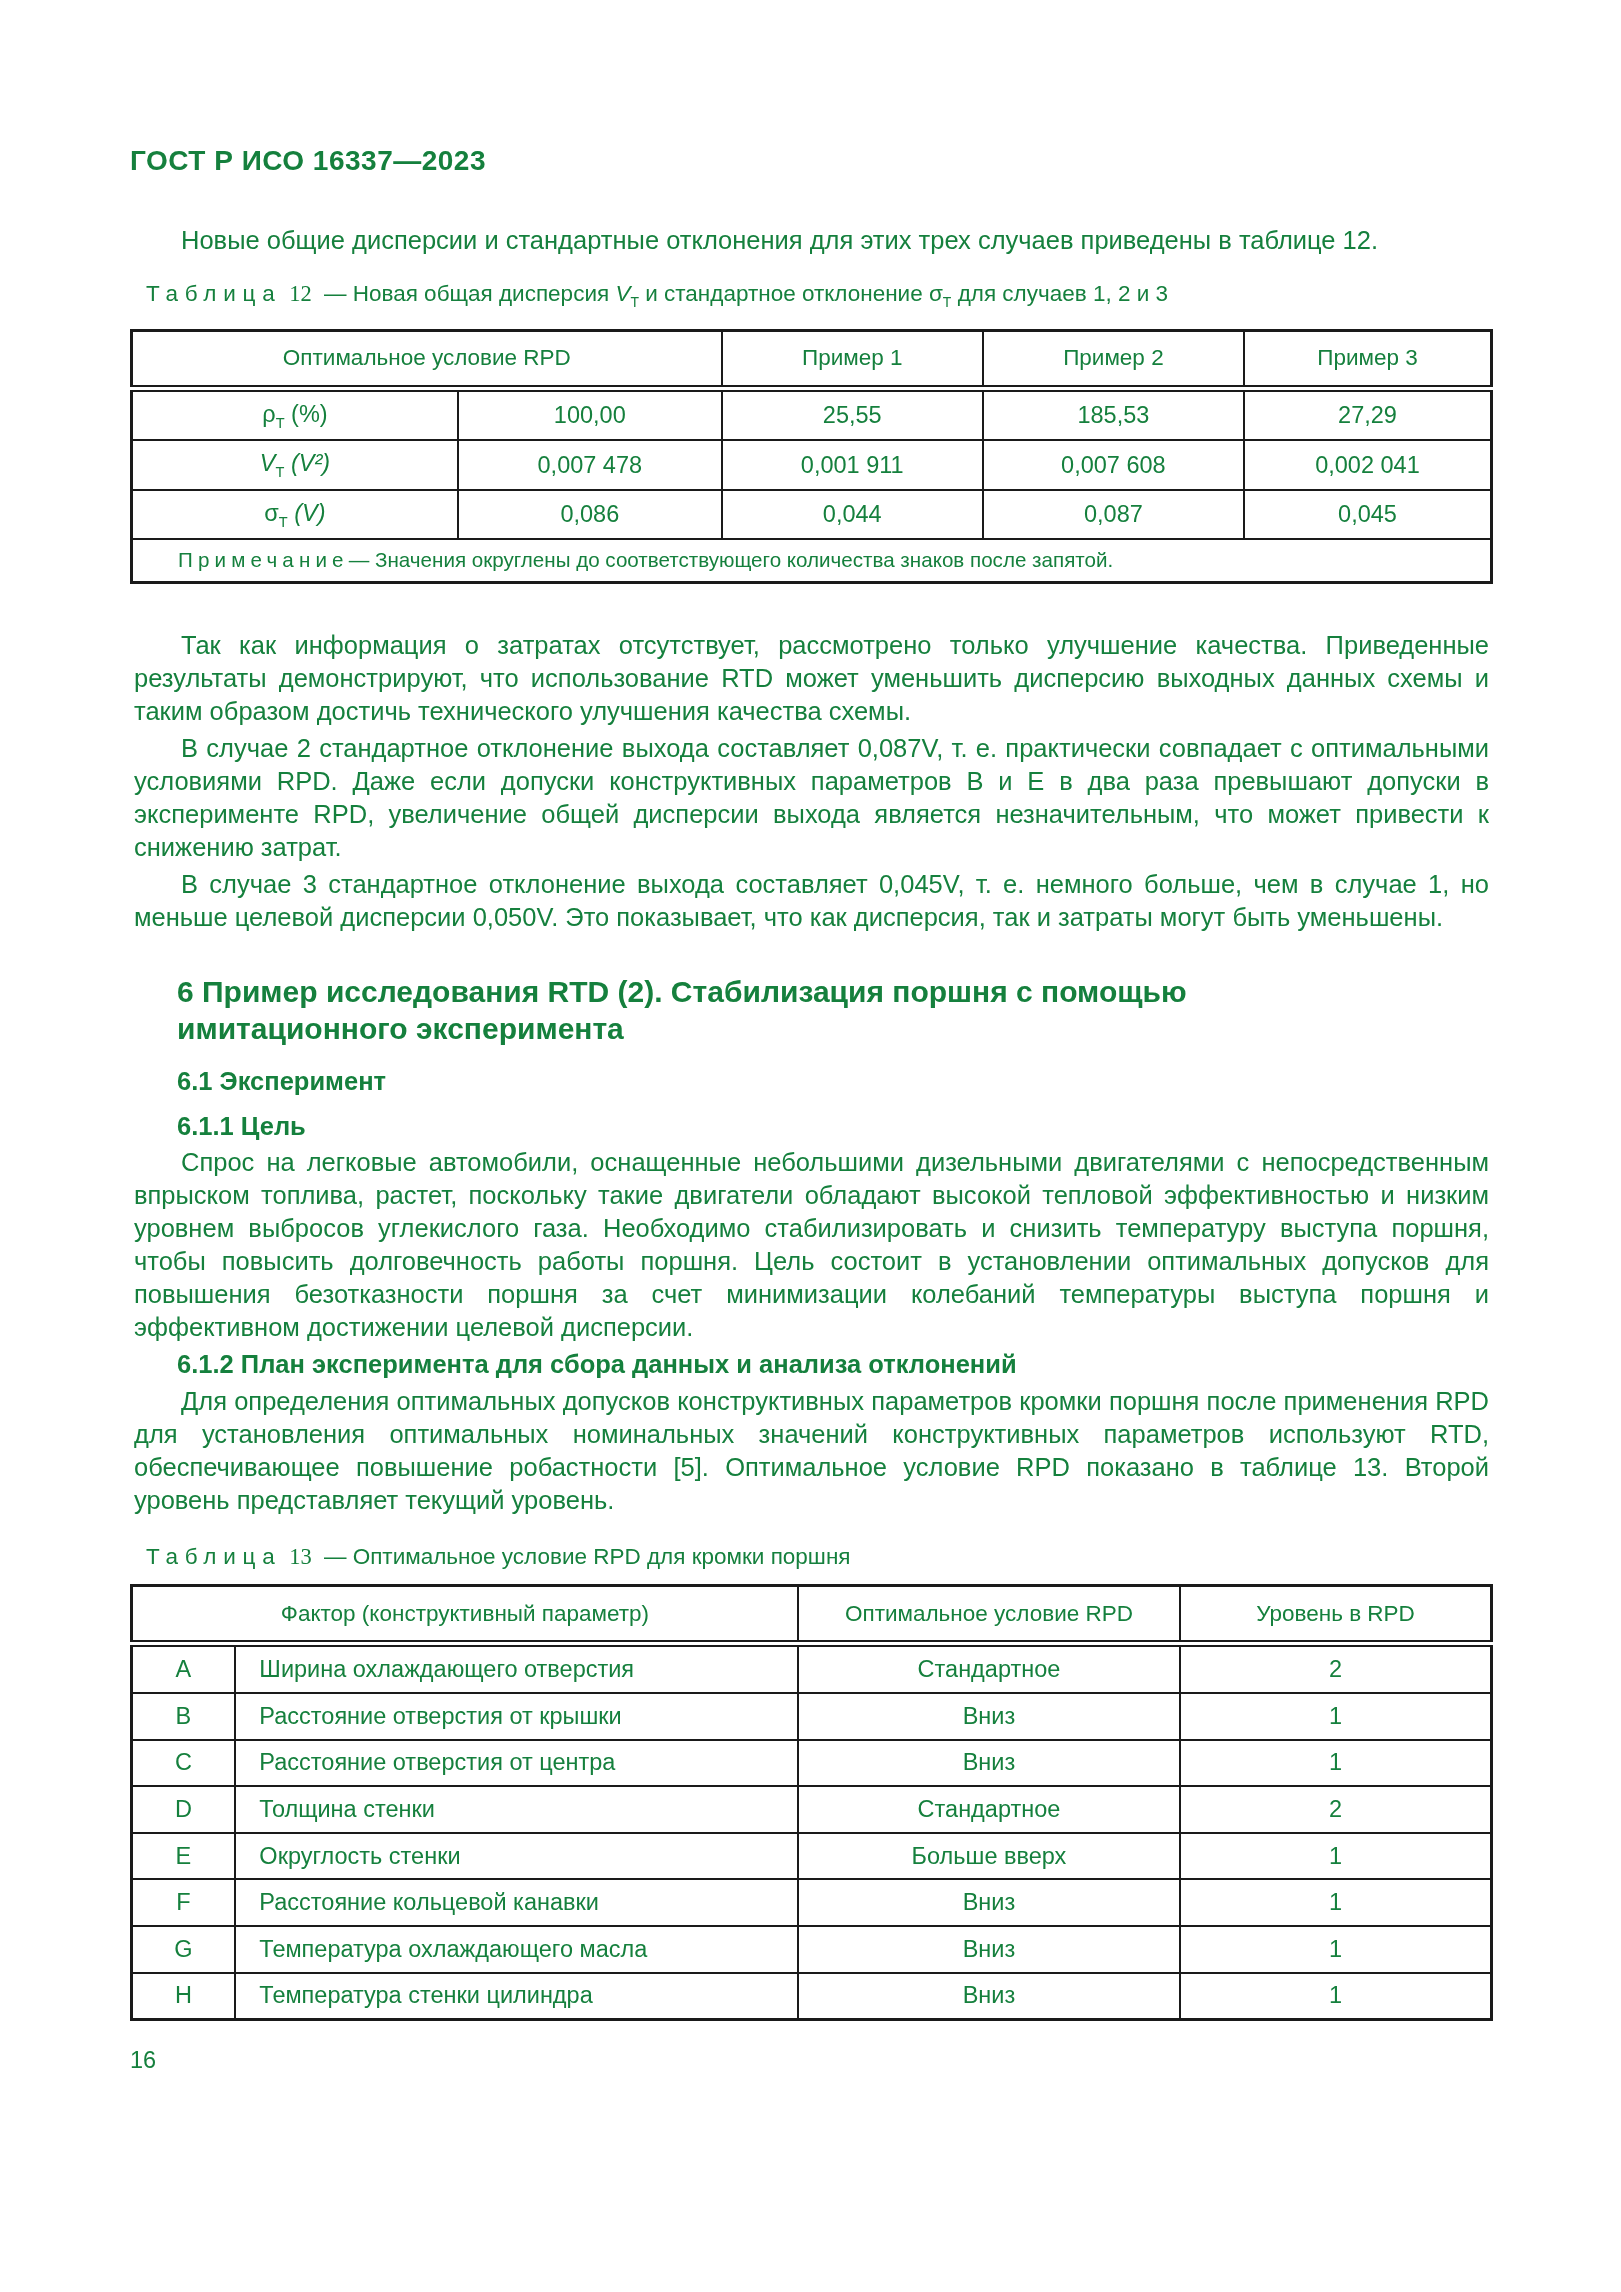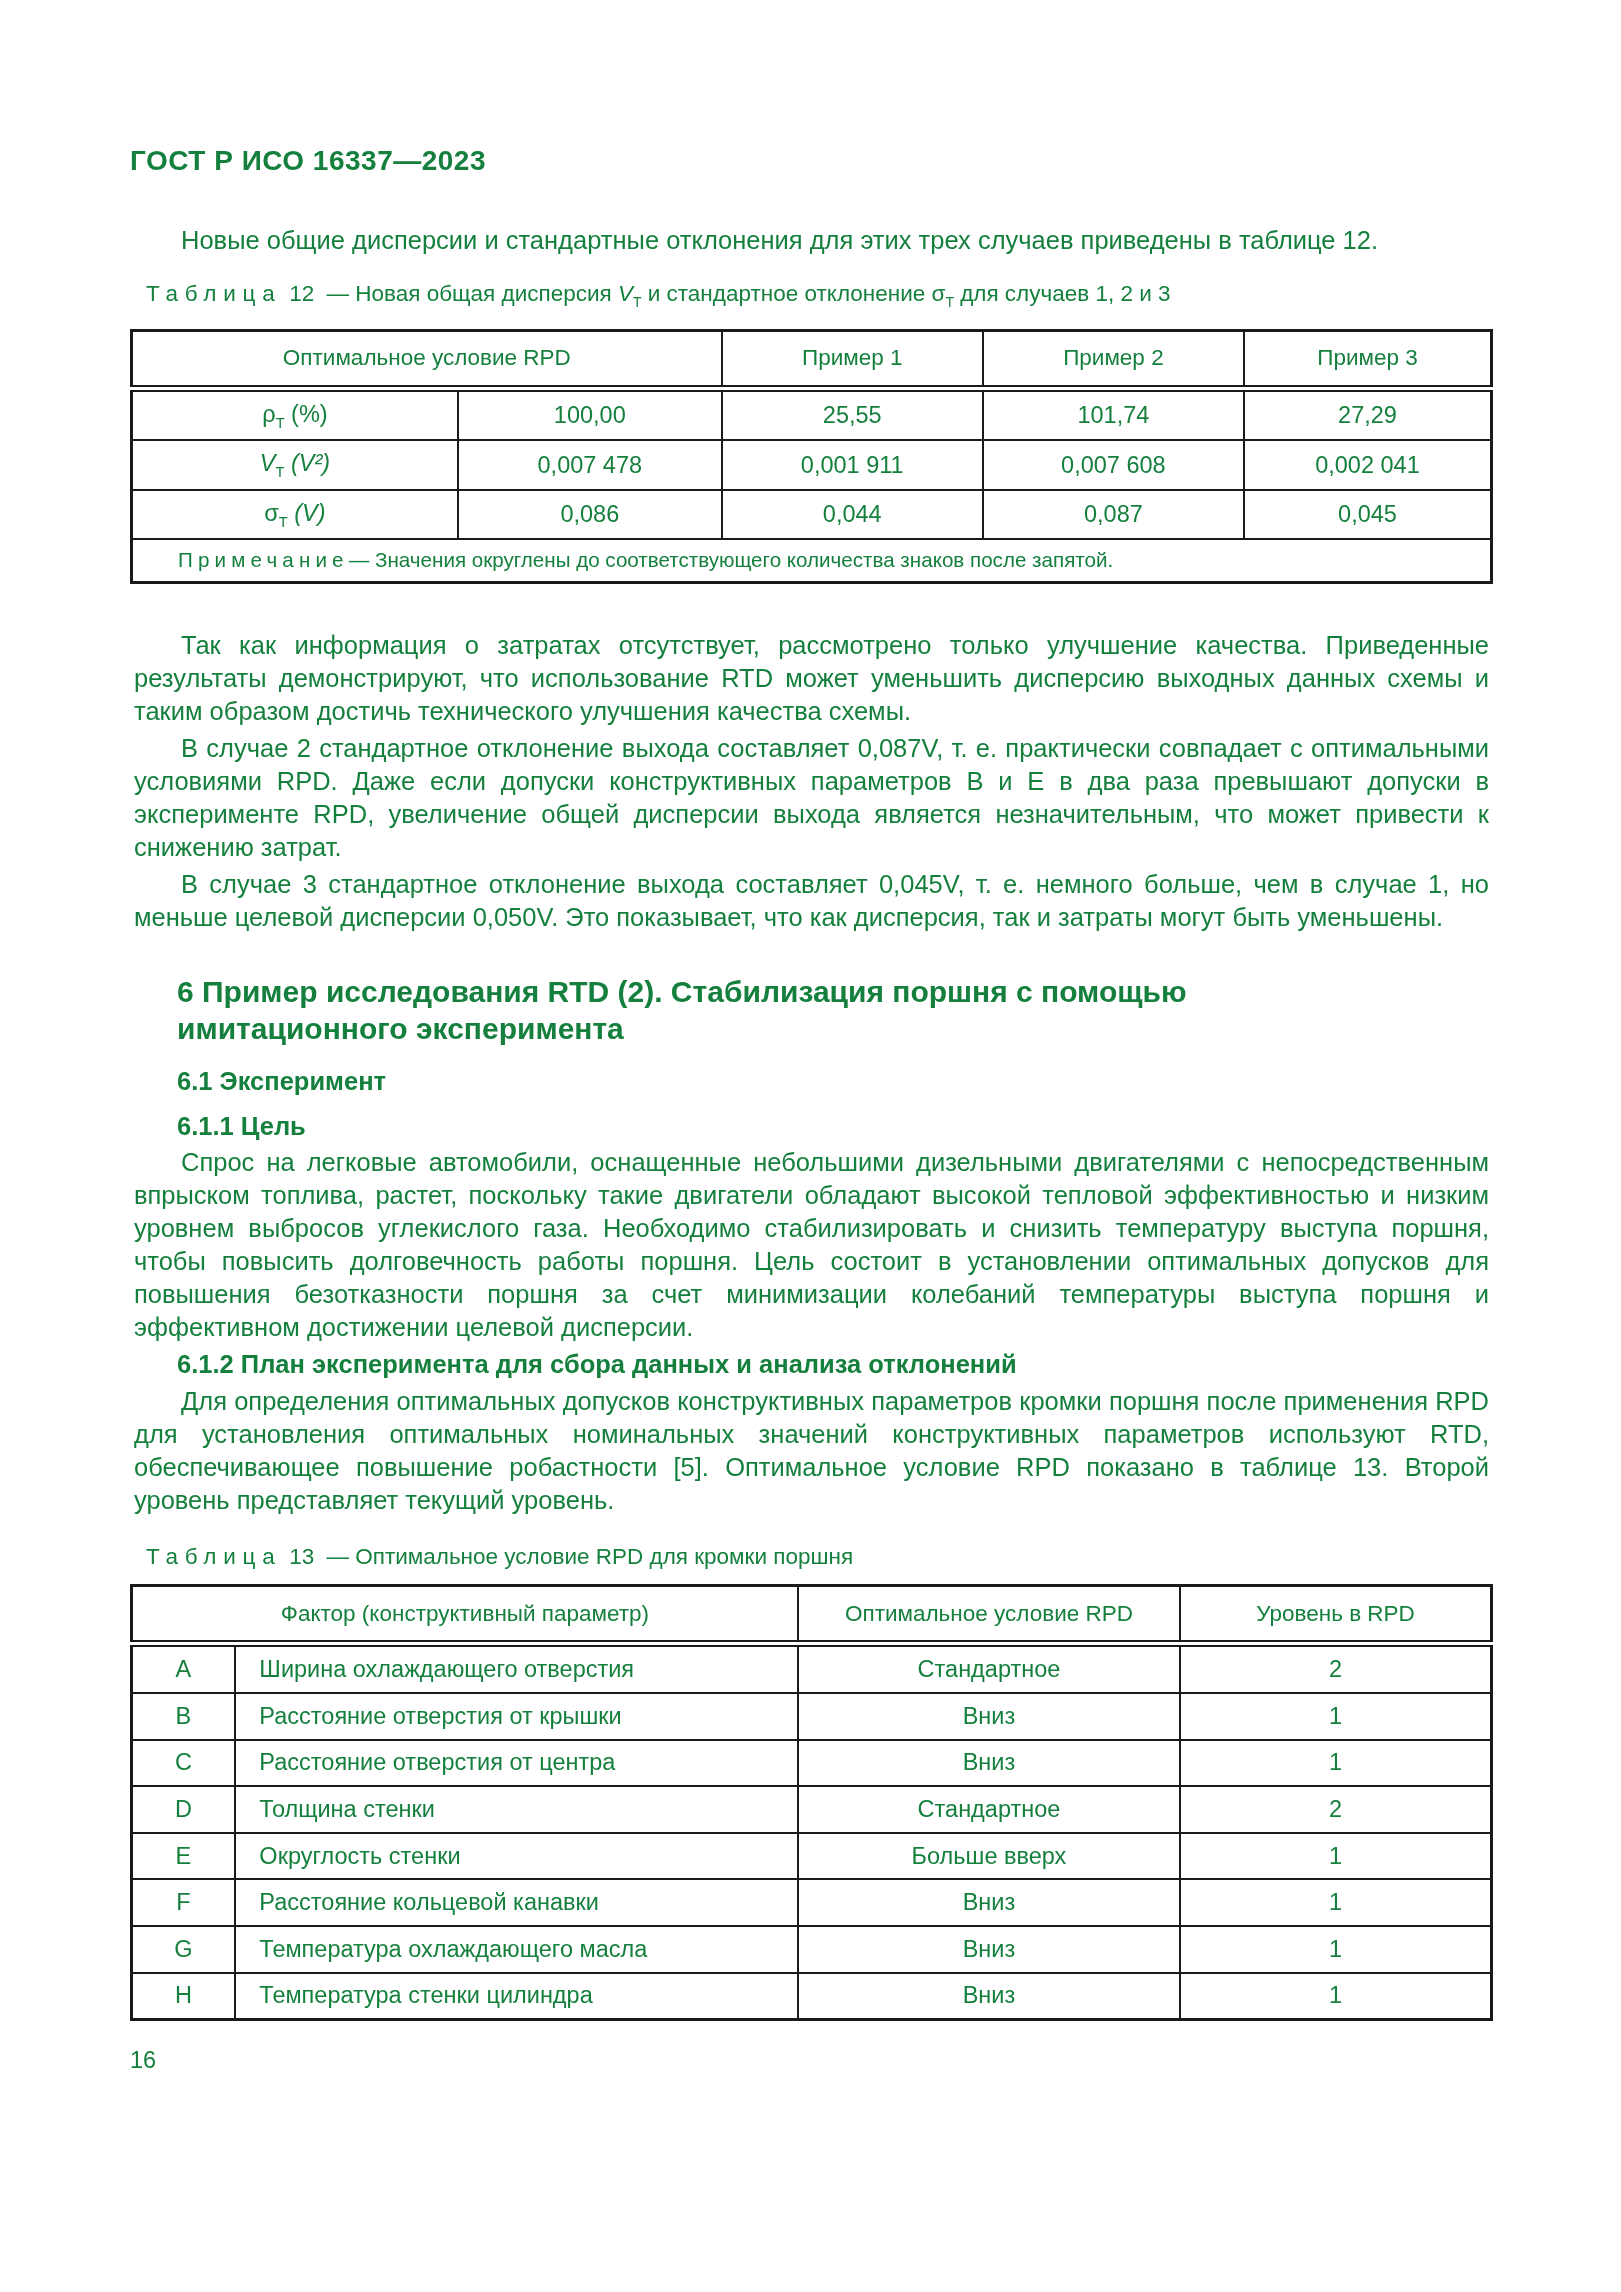--- a/index.html
+++ b/index.html
@@ -20,21 +20,21 @@
     font-size:25.5px;line-height:33px;
     text-align:justify;margin:4px;
   }
   .indent{text-indent:47px;}
   .intro{margin-bottom:21.6px;}
   .tbl-caption{
     font-size:22.5px;line-height:29px;margin:0 0 12.7px 0;
   }
   .caption13{margin-top:25.5px;}
   .spaced{letter-spacing:0.3em;margin-left:16px;}
-  .cap-num{margin:0 5.9px 0 7.8px;}
+  .cap-num{margin:0 5.9px 0 7.8px;font-family:Liberation Serif, serif;}
   sub{font-size:0.62em;}
   .it{font-style:italic;}
 
   table.gost-table{
     width:100%;
     border-collapse:collapse;
     border:3.9px solid #1a1a1a;
     table-layout:fixed;
   }
   table.gost-table th{
@@ -114,21 +114,21 @@
         <th>Пример 2</th>
         <th>Пример 3</th>
       </tr>
     </thead>
     <tbody>
       <tr>
         <td><span>ρ</span><sub>T</sub>
           <span>(%)</span></td>
         <td>100,00</td>
         <td>25,55</td>
-        <td>101,74</td>
+        <td>185,53</td>
         <td>27,29</td>
       </tr>
       <tr>
         <td><span class="it">V</span><sub>T</sub>
           <span class="it">(V²)</span></td>
         <td>0,007 478</td>
         <td>0,001 911</td>
         <td>0,007 608</td>
         <td>0,002 041</td>
       </tr>

